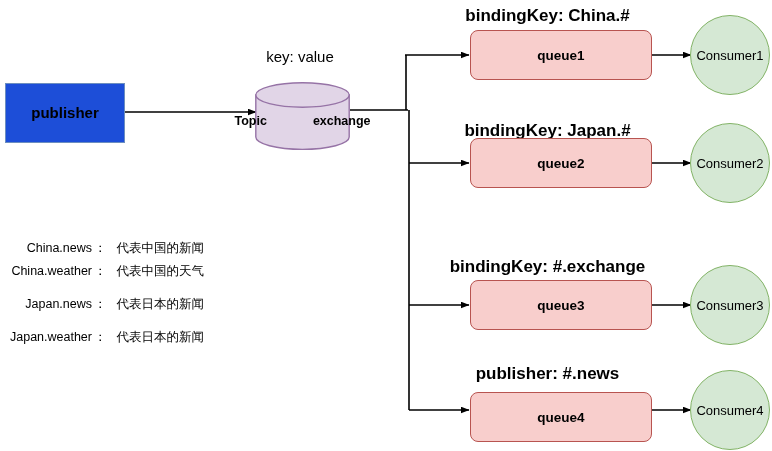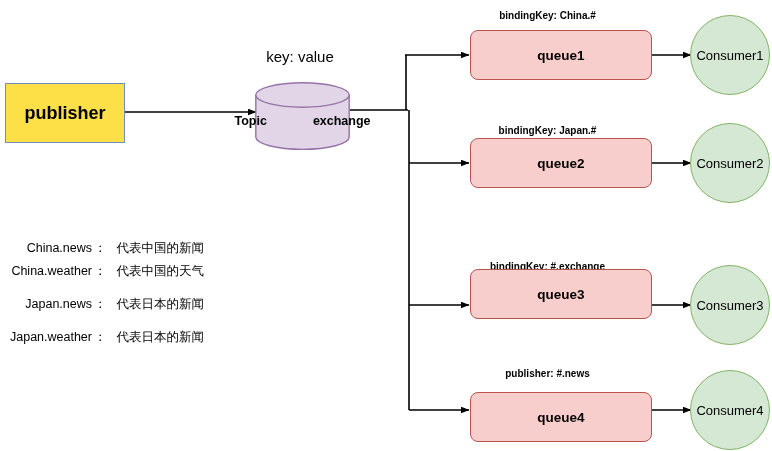--- a/index.html
+++ b/index.html
@@ -27,24 +27,24 @@
     line-height: 1.15;
     white-space: nowrap;
   }
 
   
   #publisher-box {
     left: 5px;
     top: 83px;
     width: 120px;
     height: 60px;
-    background: #fde047;
+    background: #1d4ed8;
     border: 1px solid #6c8ebf;
     box-sizing: border-box;
-    font-size: 18px;
+    font-size: 15px;
     font-weight: bold;
   }
 
   
   #exchange-cylinder {
     position: absolute;
     left: 255px;
     top: 82px;
     width: 95px;
     height: 68px;
@@ -99,21 +99,21 @@
     color: #000;
   }
   .binding-label {
     position: absolute;
     left: 455px;
     width: 185px;
     height: 17px;
     display: flex;
     align-items: center;
     justify-content: center;
-    font-size: 10px;
+    font-size: 17px;
     font-weight: bold;
     color: #000;
     white-space: nowrap;
   }
 
   
   .consumer-circle {
     position: absolute;
     left: 690px;
     width: 80px;
@@ -231,21 +231,21 @@
   <div class="queue-box" style="top:30px;">queue1</div>
   <div class="consumer-circle" style="top:15px;"></div>
   <div class="consumer-label" style="top:45px;">Consumer1</div>
 
   <div class="binding-label" style="top:122px;">bindingKey: Japan.#</div>
   <div class="queue-box" style="top:138px;">queue2</div>
   <div class="consumer-circle" style="top:123px;"></div>
   <div class="consumer-label" style="top:153px;">Consumer2</div>
 
   <div class="binding-label" style="top:258px;">bindingKey: #.exchange</div>
-  <div class="queue-box" style="top:269px;">queue3</div>
+  <div class="queue-box" style="top:280px;">queue3</div>
   <div class="consumer-circle" style="top:265px;"></div>
   <div class="consumer-label" style="top:295px;">Consumer3</div>
 
   <div class="binding-label" style="top:365px;">publisher: #.news</div>
   <div class="queue-box" style="top:385px;margin-top:7px;">queue4</div>
   <div class="consumer-circle" style="top:370px;"></div>
   <div class="consumer-label" style="top:400px;">Consumer4</div>
 
   <div id="legend">
     <div class="legend-row">

